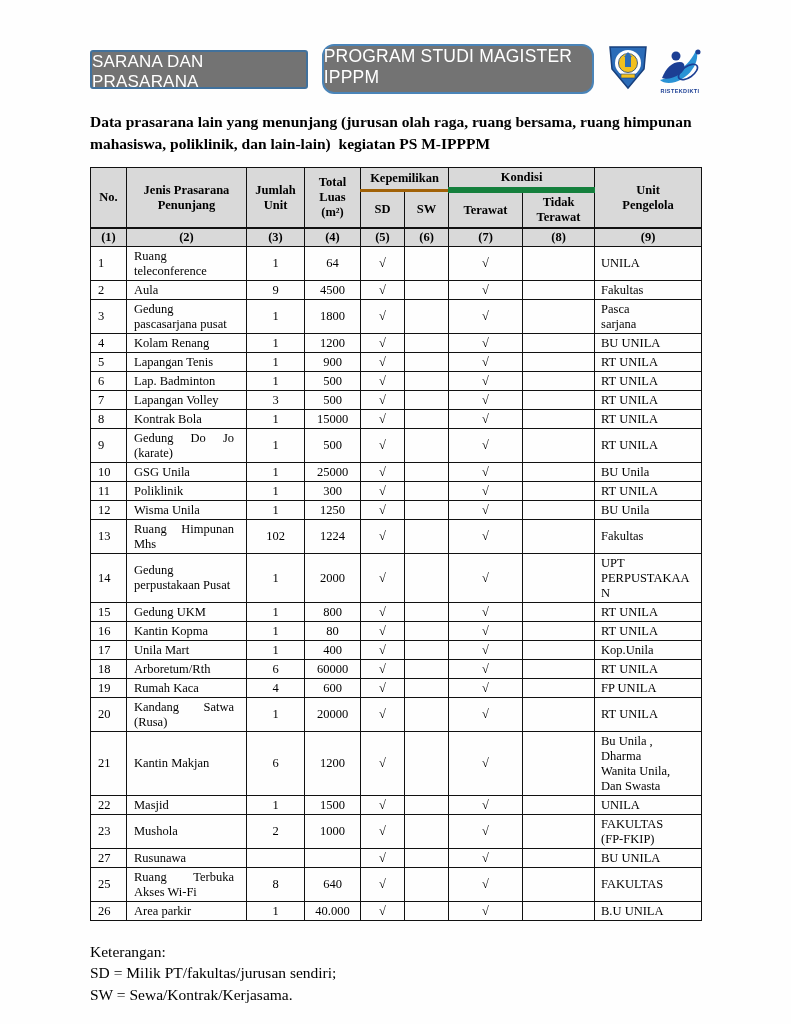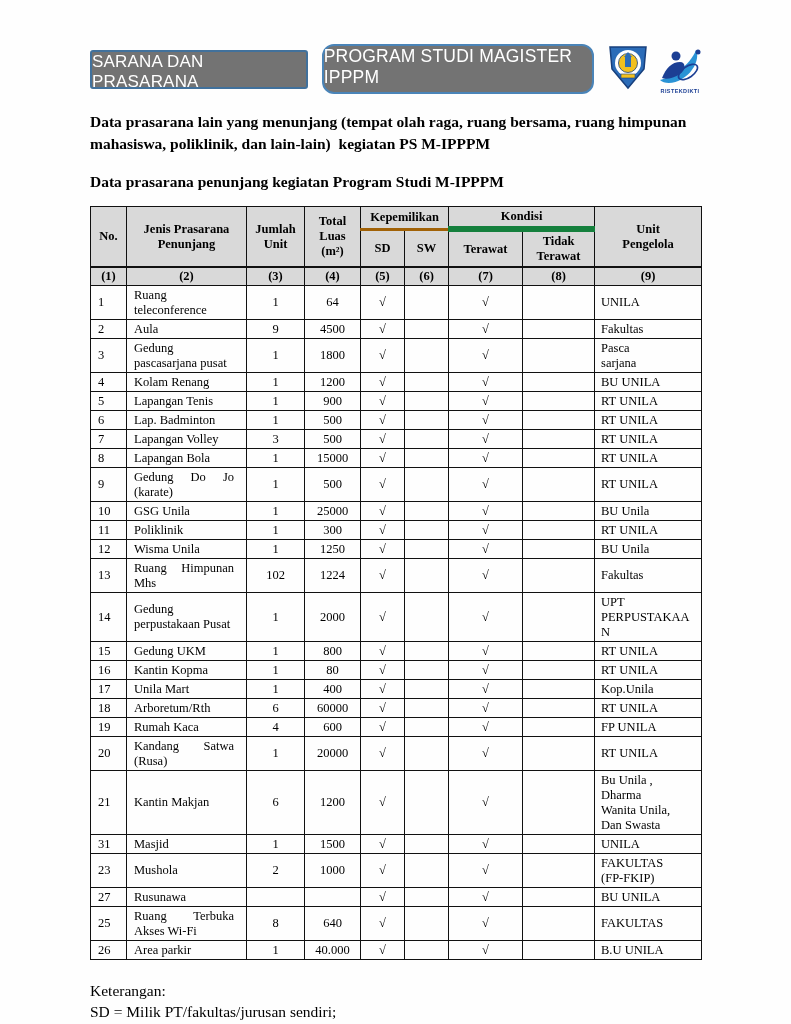--- a/index.html
+++ b/index.html
@@ -94,22 +94,21 @@
             <circle cx="20" cy="12" r="4.5" fill="#1c3f94"></circle>
             <path d="M6 34 C10 24 16 18 24 18 C30 18 30 26 24 30 C18 34 10 36 6 34 Z" fill="#1c3f94"></path>
             <circle cx="42" cy="8" r="2.5" fill="#1c3f94"></circle>
           </svg>
         </span>
         <span class="ristek-label">RISTEKDIKTI</span>
       </span>
     </div>
   </div>
 
-  <p class="intro">Data prasarana lain yang menunjang (tempat olah raga, ruang bersama, ruang himpunan mahasiswa, poliklinik, dan lain-lain)  kegiatan PS M-IPPPM</p>
-  <p class="intro second">Data prasarana penunjang kegiatan Program Studi M-IPPPM</p>
+  <p class="intro">Data prasarana lain yang menunjang (jurusan olah raga, ruang bersama, ruang himpunan mahasiswa, poliklinik, dan lain-lain)  kegiatan PS M-IPPPM</p>
 
   <table class="facilities">
     <colgroup>
       <col style="width:36px">
         <col style="width:120px">
         <col style="width:58px">
       <col style="width:56px">
         <col style="width:44px">
         <col style="width:44px">
       <col style="width:74px">
@@ -218,21 +217,21 @@
           <td class="c-jumlah">3</td>
           <td class="c-luas">500</td>
           <td class="c-sd">√</td>
           <td class="c-sw"></td>
           <td class="c-terawat">√</td>
           <td class="c-tidak_terawat"></td>
           <td class="c-unit">RT UNILA</td>
         </tr>
         <tr>
           <td class="c-no">8</td>
-          <td class="c-jenis">Lapangan Bola</td>
+          <td class="c-jenis">Kontrak Bola</td>
           <td class="c-jumlah">1</td>
           <td class="c-luas">15000</td>
           <td class="c-sd">√</td>
           <td class="c-sw"></td>
           <td class="c-terawat">√</td>
           <td class="c-tidak_terawat"></td>
           <td class="c-unit">RT UNILA</td>
         </tr>
         <tr>
           <td class="c-no">9</td>
@@ -374,21 +373,21 @@
           <td class="c-sd">√</td>
           <td class="c-sw"></td>
           <td class="c-terawat">√</td>
           <td class="c-tidak_terawat"></td>
           <td class="c-unit">Bu Unila ,
 Dharma
 Wanita Unila,
 Dan Swasta</td>
         </tr>
         <tr>
-          <td class="c-no">31</td>
+          <td class="c-no">22</td>
           <td class="c-jenis">Masjid</td>
           <td class="c-jumlah">1</td>
           <td class="c-luas">1500</td>
           <td class="c-sd">√</td>
           <td class="c-sw"></td>
           <td class="c-terawat">√</td>
           <td class="c-tidak_terawat"></td>
           <td class="c-unit">UNILA</td>
         </tr>
         <tr>

